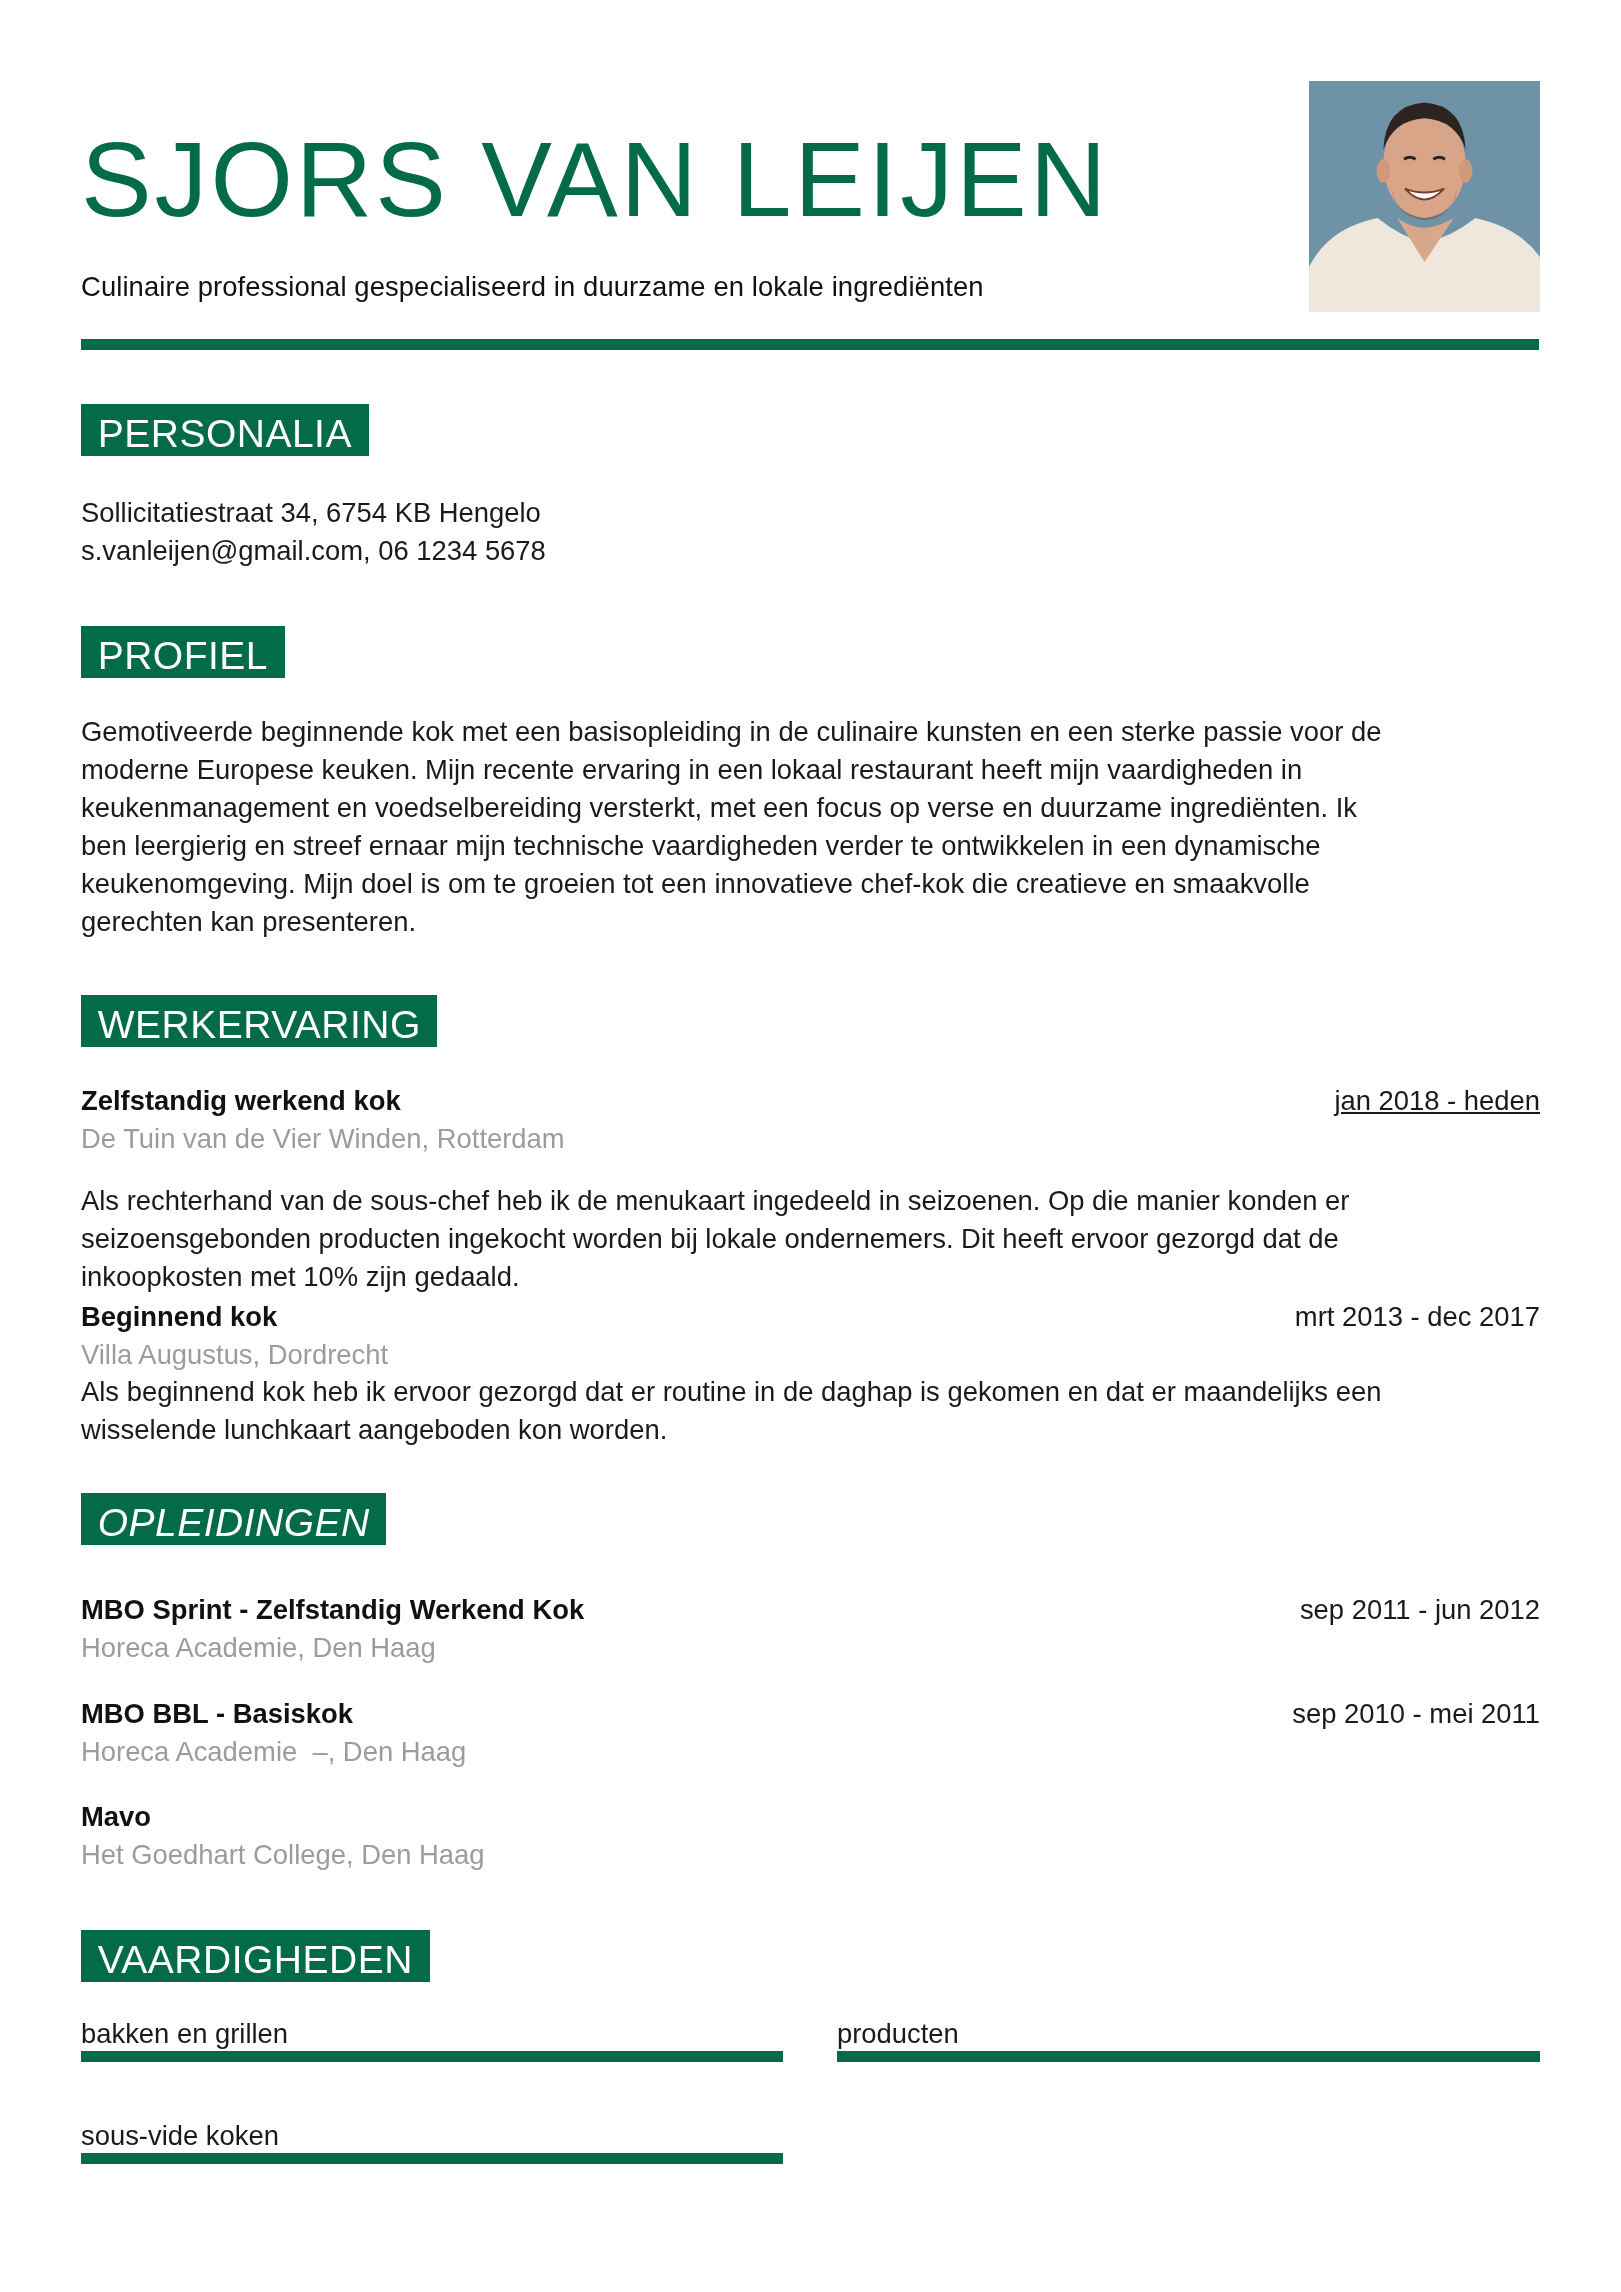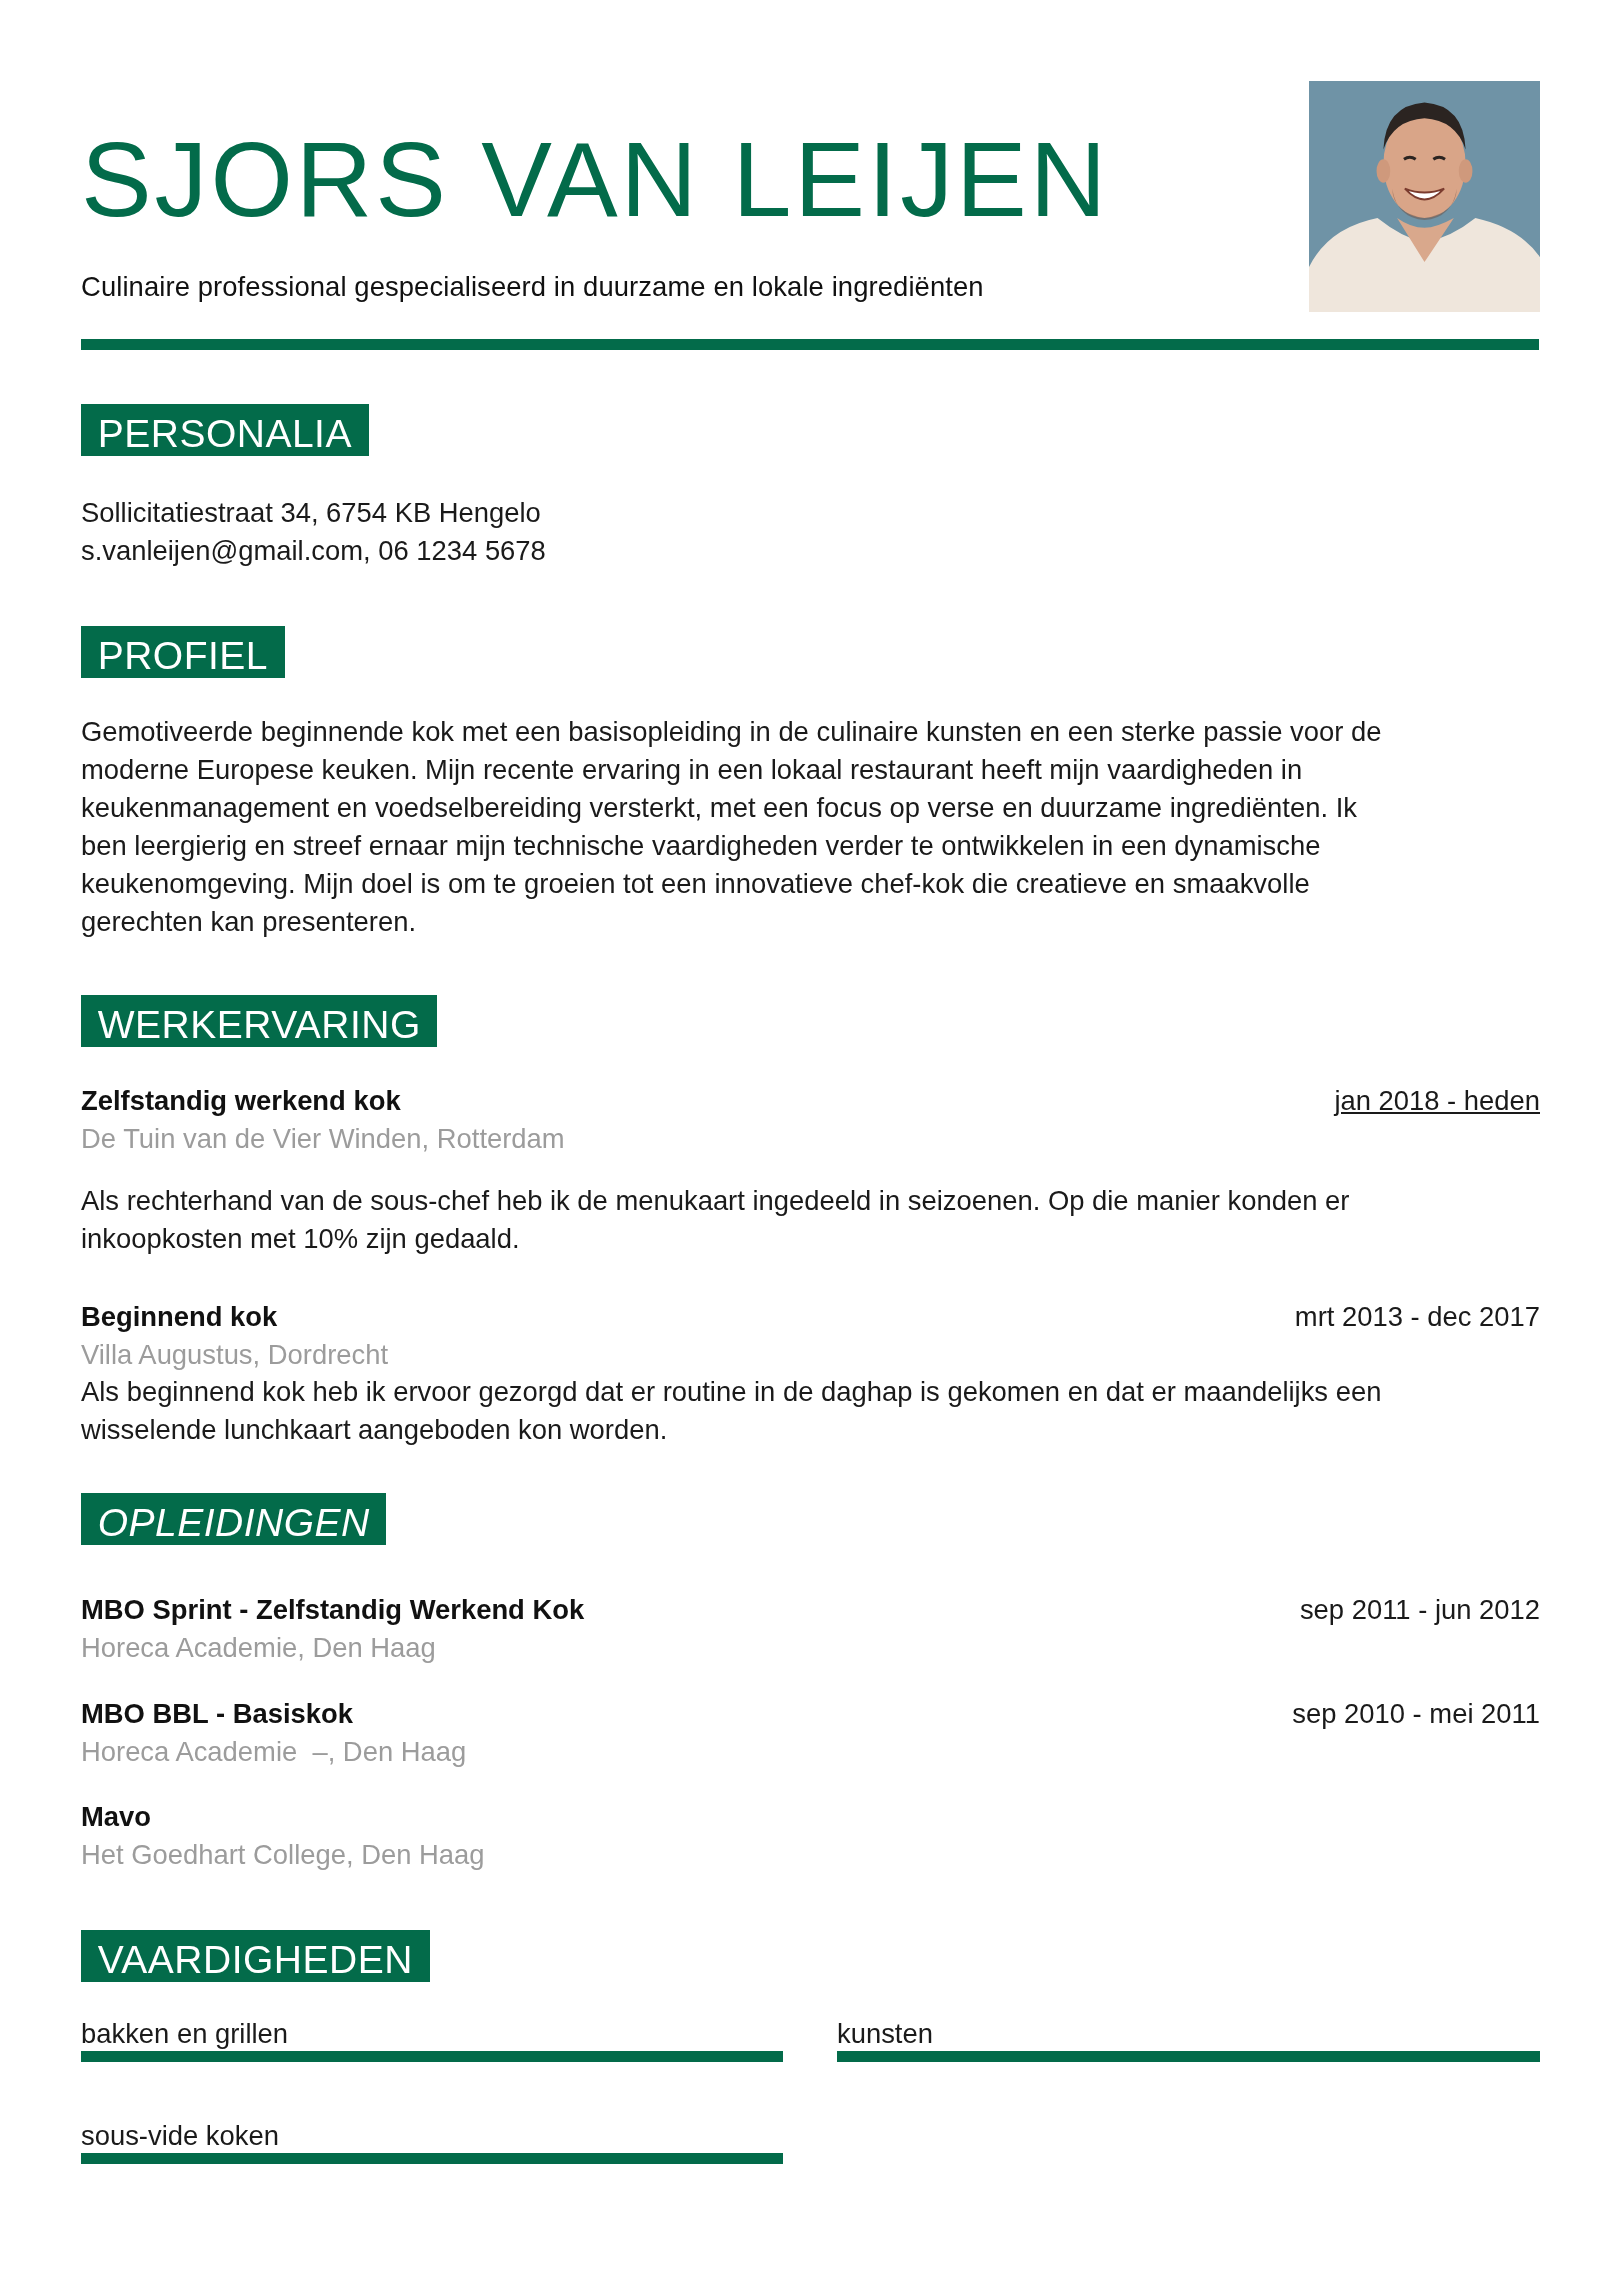--- a/index.html
+++ b/index.html
@@ -64,20 +64,21 @@
 </div>
 
 <div class="abs section-head" style="top:995px;">WERKERVARING</div>
 
 <div>
   <div class="abs item-title" style="top:1082px;">Zelfstandig werkend kok</div>
   <div class="abs item-date" style="top:1082px;text-decoration:underline;">jan 2018 - heden</div>
   <div class="abs item-sub" style="top:1120px;">De Tuin van de Vier Winden, Rotterdam</div>
   <div class="abs para" style="top:1158px;margin-top:24px;">
     <span>Als rechterhand van de sous-chef heb ik de menukaart ingedeeld in seizoenen. Op die manier konden er</span>
+    <span>seizoensgebonden producten ingekocht worden bij lokale ondernemers. Dit heeft ervoor gezorgd dat de</span>
     <span>inkoopkosten met 10% zijn gedaald.</span>
   </div>
 </div>
 
 <div>
   <div class="abs item-title" style="top:1298px;">Beginnend kok</div>
   <div class="abs item-date" style="top:1298px;">mrt 2013 - dec 2017</div>
   <div class="abs item-sub" style="top:1336px;">Villa Augustus, Dordrecht</div>
   <div class="abs para" style="top:1373px;">
     <span>Als beginnend kok heb ik ervoor gezorgd dat er routine in de daghap is gekomen en dat er maandelijks een</span>
@@ -102,20 +103,20 @@
   <div class="abs item-sub" style="top:1836px;">Het Goedhart College, Den Haag</div>
 </div>
 
 <div class="abs section-head" style="top:1930px;">VAARDIGHEDEN</div>
 
 <div>
   <div class="abs skill-label" style="left:81px; top:2015px;">bakken en grillen</div>
   <div class="abs skill-bar" style="left:81px; top:2051px; width:702px;"></div>
 </div>
 <div>
-  <div class="abs skill-label" style="left:837px; top:2015px;">kunsten</div>
+  <div class="abs skill-label" style="left:837px; top:2015px;">producten</div>
   <div class="abs skill-bar" style="left:837px; top:2051px; width:703px;"></div>
 </div>
 <div>
   <div class="abs skill-label" style="left:81px; top:2117px;">sous-vide koken</div>
   <div class="abs skill-bar" style="left:81px; top:2153px; width:702px;"></div>
 </div>
 
 
 </body></html>

